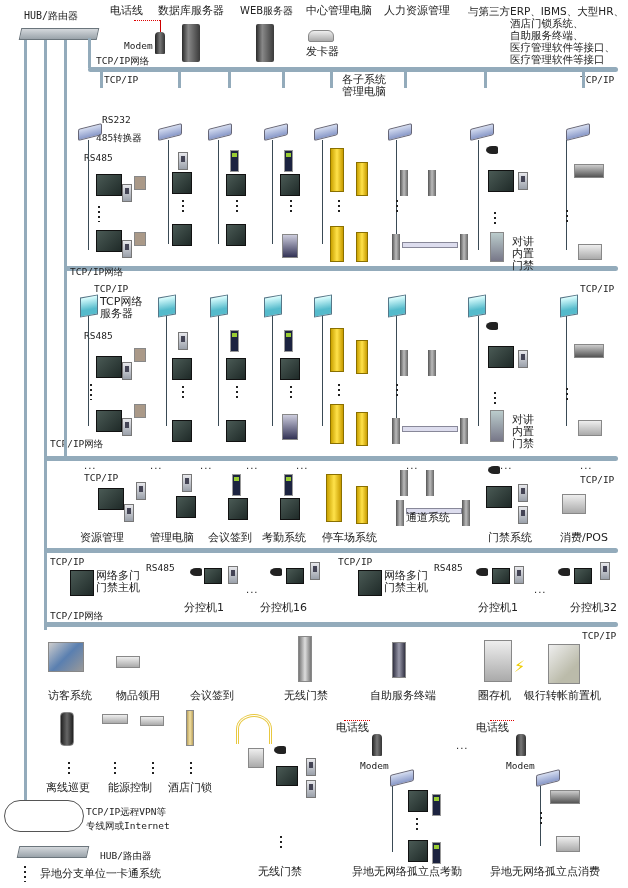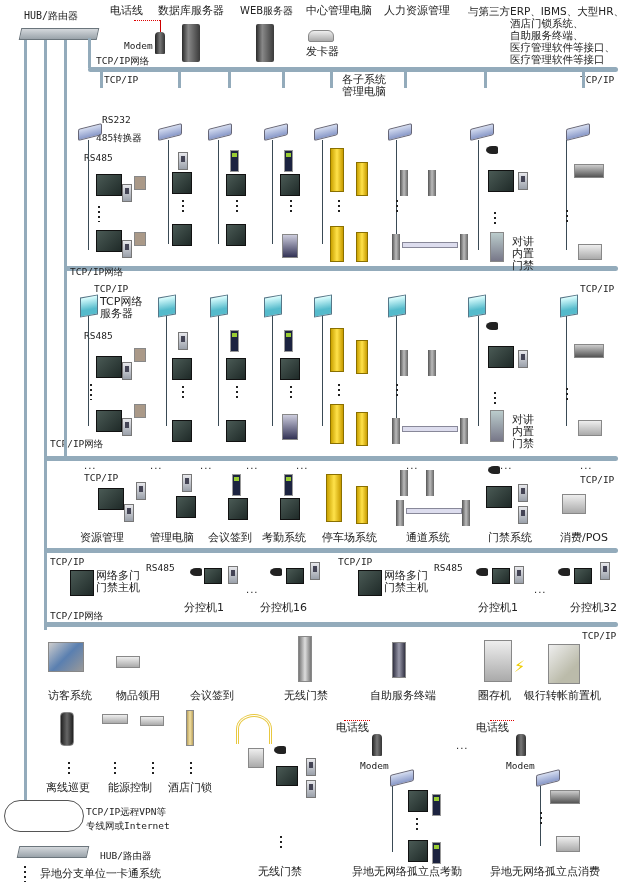--- a/index.html
+++ b/index.html
@@ -264,21 +264,21 @@
 <div class="ctrl" style="left:486px;top:486px"></div>
 <div class="reader" style="left:518px;top:484px"></div>
 <div class="reader" style="left:518px;top:506px"></div>
 <div class="grey-box" style="left:562px;top:494px;width:24px;height:20px"></div>
 
 <div class="lbl" style="left:80px;top:532px">资源管理</div>
 <div class="lbl" style="left:150px;top:532px">管理电脑</div>
 <div class="lbl" style="left:208px;top:532px">会议签到</div>
 <div class="lbl" style="left:262px;top:532px">考勤系统</div>
 <div class="lbl" style="left:322px;top:532px">停车场系统</div>
-<div class="lbl" style="left:406px;top:532px">通道系统</div>
+<div class="lbl" style="left:406px;top:512px">通道系统</div>
 <div class="lbl" style="left:488px;top:532px">门禁系统</div>
 <div class="lbl" style="left:560px;top:532px">消费/POS</div>
 
 <div class="bus" style="left:44px;top:622px;width:574px;height:5px"></div>
 <div class="lbl mono" style="left:50px;top:610px">TCP/IP网络</div>
 
 <div class="lbl mono" style="left:50px;top:556px">TCP/IP</div>
 <div class="ctrl" style="left:70px;top:570px;width:24px;height:26px"></div>
 <div class="lbl" style="left:96px;top:570px">网络多门</div>
 <div class="lbl" style="left:96px;top:582px">门禁主机</div>

